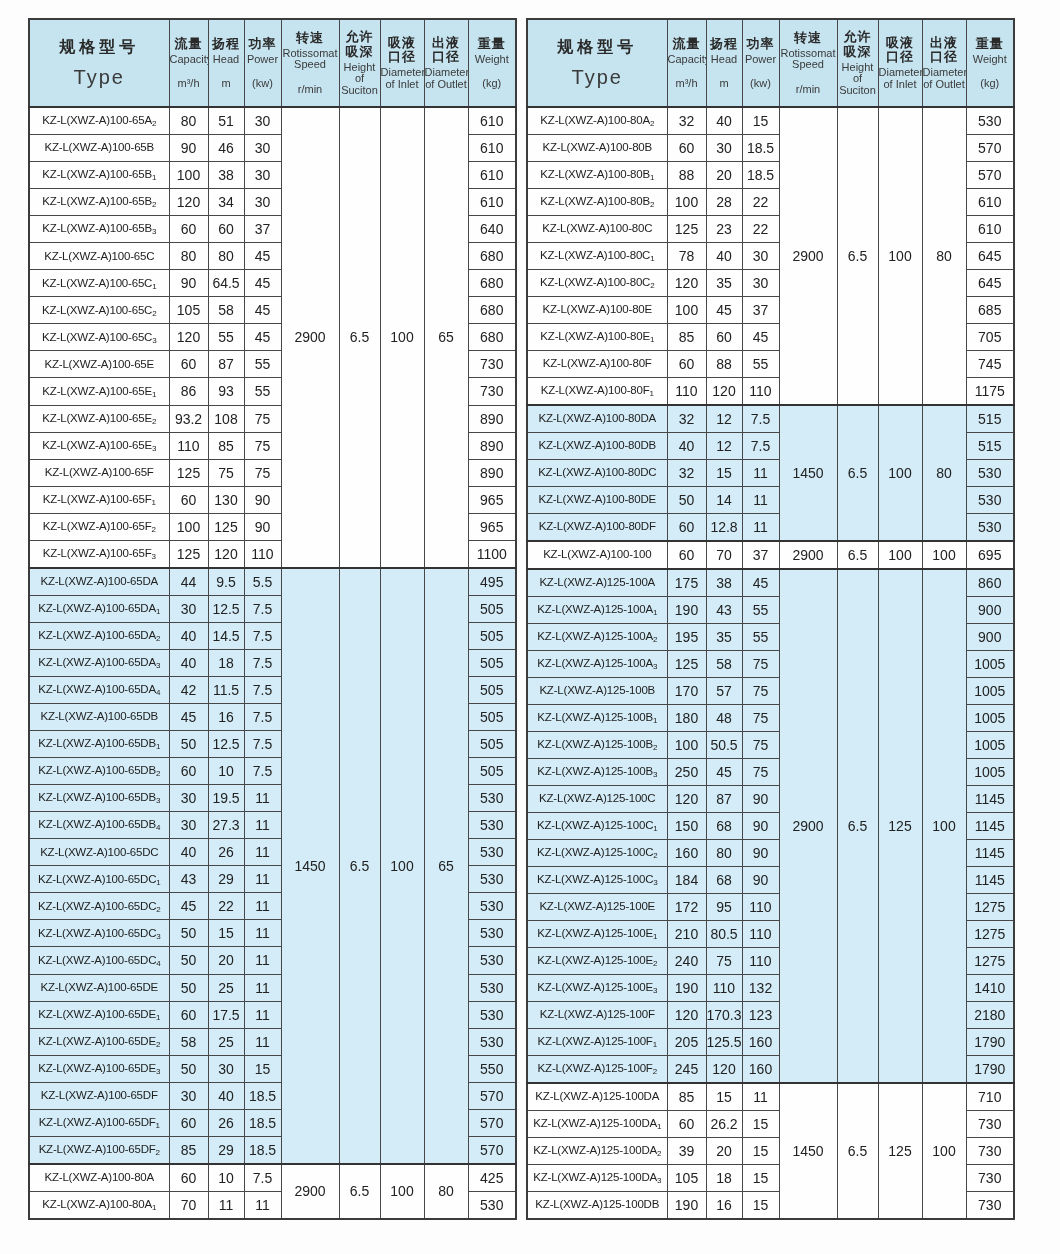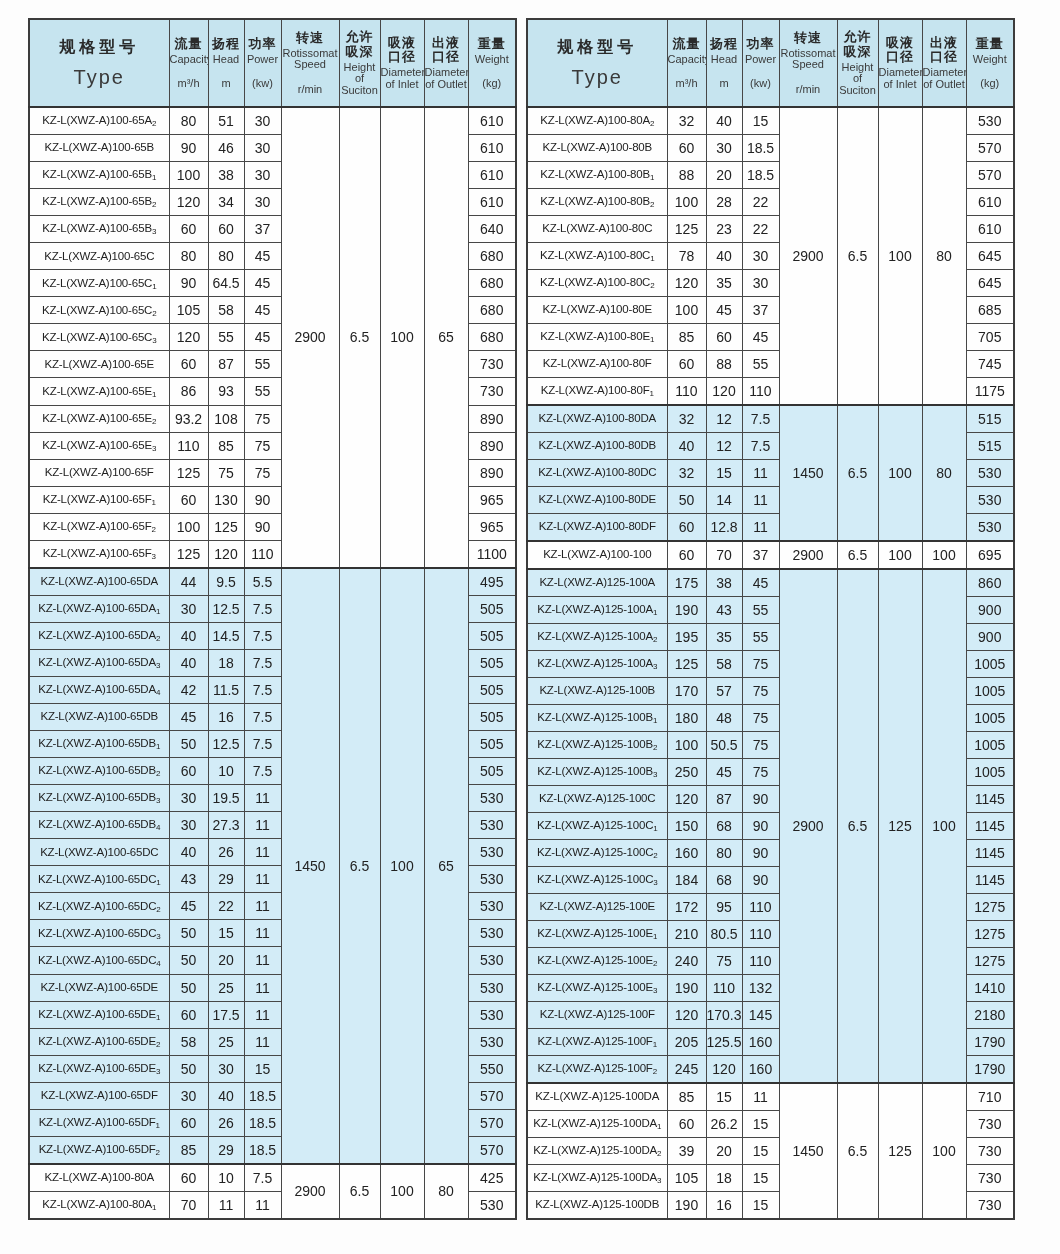--- a/index.html
+++ b/index.html
@@ -744,21 +744,21 @@
           <td class="model">KZ-L(XWZ-A)125-100E<sub>3</sub></td>
           <td>190</td>
           <td>110</td>
           <td>132</td>
           <td>1410</td>
         </tr>
         <tr class="shaded">
           <td class="model">KZ-L(XWZ-A)125-100F</td>
           <td>120</td>
           <td>170.3</td>
-          <td>145</td>
+          <td>123</td>
           <td>2180</td>
         </tr>
         <tr class="shaded">
           <td class="model">KZ-L(XWZ-A)125-100F<sub>1</sub></td>
           <td>205</td>
           <td>125.5</td>
           <td>160</td>
           <td>1790</td>
         </tr>
         <tr class="shaded">

